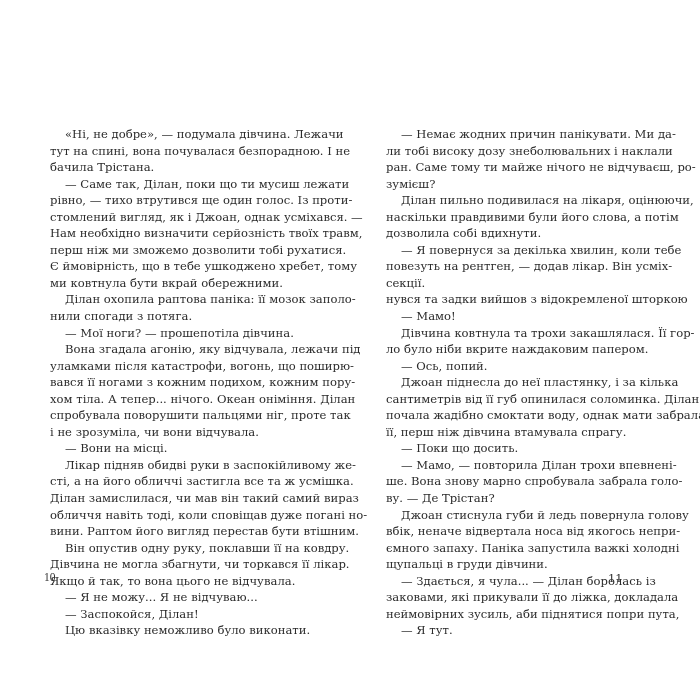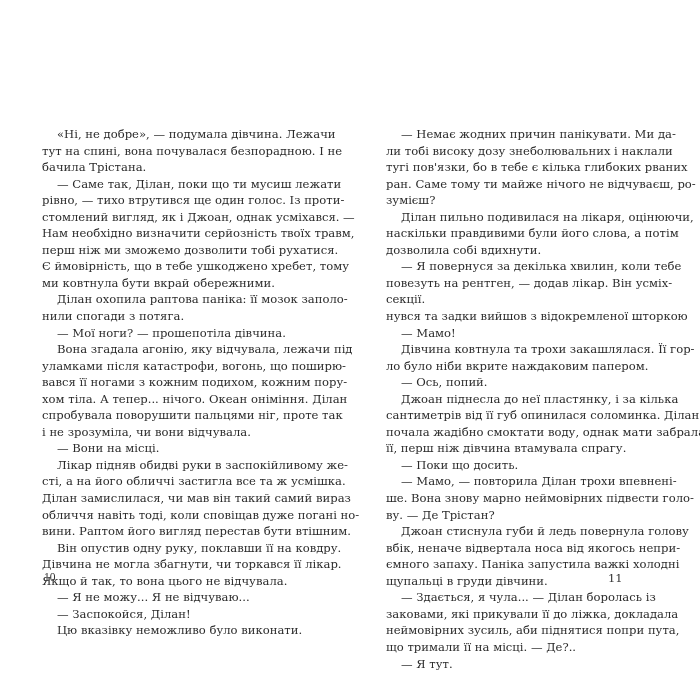--- a/index.html
+++ b/index.html
@@ -1,21 +1,21 @@
 <!DOCTYPE html>
 <html><head>
 <meta charset="utf-8">
 <style>
   html, body { margin: 0; padding: 0; }
   body {
     width: 700px; height: 700px; background: #ffffff; position: relative; overflow: hidden;
     font-family: "DejaVu Serif", "Liberation Serif", serif; color: #2b2b2b;
   }
   .page { position: absolute; top: 126px; width: 256px; }
-  .page.left { left: 42px; }
+  .page.left { left: 50px; }
   .page.right { left: 386px; }
   .line {
     height: 16.55px; line-height: 16.55px; font-size: 11.6px; white-space: nowrap;
     text-align: justify; text-align-last: justify; overflow: visible;
   }
   .line.last { text-align-last: left; }
   .line.indent { padding-left: 15px; }
   .pnum { position: absolute; top: 571px; font-size: 11.5px; color: #333; }
   .pnum.left { left: 44px; font-family: Liberation Serif, serif; }
   .pnum.right { left: 608px; }
@@ -54,45 +54,43 @@
     <div class="line last">Якщо й так, то вона цього не відчувала.</div>
     <div class="line indent last">— Я не можу... Я не відчуваю...</div>
     <div class="line indent last">— Заспокойся, Ділан!</div>
     <div class="line indent last">Цю вказівку неможливо було виконати.</div>
   </div>
 <div class="pnum left">10</div>
 
 <div class="page right" id="rightPage">
     <div class="line indent">— Немає жодних причин панікувати. Ми да-</div>
     <div class="line">ли тобі високу дозу знеболювальних і наклали</div>
-    <div class="line">тугі пов'язки, бо в тебе є кілька глибоких рваних</div>
     <div class="line">ран. Саме тому ти майже нічого не відчуваєш, ро-</div>
     <div class="line last">зумієш?</div>
     <div class="line indent">Ділан пильно подивилася на лікаря, оцінюючи,</div>
     <div class="line">наскільки правдивими були його слова, а потім</div>
     <div class="line last">дозволила собі вдихнути.</div>
     <div class="line indent">— Я повернуся за декілька хвилин, коли тебе</div>
     <div class="line">повезуть на рентген, — додав лікар. Він усміх-</div>
     <div class="line last">секції.</div>
     <div class="line">нувся та задки вийшов з відокремленої шторкою</div>
     <div class="line indent last">— Мамо!</div>
     <div class="line indent">Дівчина ковтнула та трохи закашлялася. Її гор-</div>
     <div class="line last">ло було ніби вкрите наждаковим папером.</div>
     <div class="line indent last">— Ось, попий.</div>
     <div class="line indent">Джоан піднесла до неї пластянку, і за кілька</div>
     <div class="line">сантиметрів від її губ опинилася соломинка. Ділан</div>
     <div class="line">почала жадібно смоктати воду, однак мати забрала</div>
     <div class="line last">її, перш ніж дівчина втамувала спрагу.</div>
     <div class="line indent last">— Поки що досить.</div>
     <div class="line indent">— Мамо, — повторила Ділан трохи впевнені-</div>
-    <div class="line">ше. Вона знову марно неймовірних підвести голо-</div>
+    <div class="line">ше. Вона знову марно спробувала забрала голо-</div>
     <div class="line last">ву. — Де Трістан?</div>
     <div class="line indent">Джоан стиснула губи й ледь повернула голову</div>
     <div class="line">вбік, неначе відвертала носа від якогось непри-</div>
     <div class="line">ємного запаху. Паніка запустила важкі холодні</div>
     <div class="line last">щупальці в груди дівчини.</div>
     <div class="line indent">— Здається, я чула... — Ділан боролась із</div>
     <div class="line">заковами, які прикували її до ліжка, докладала</div>
     <div class="line">неймовірних зусиль, аби піднятися попри пута,</div>
-    <div class="line last">що тримали її на місці. — Де?..</div>
     <div class="line indent last">— Я тут.</div>
   </div>
 <div class="pnum right">11</div>
 
 </body></html>

